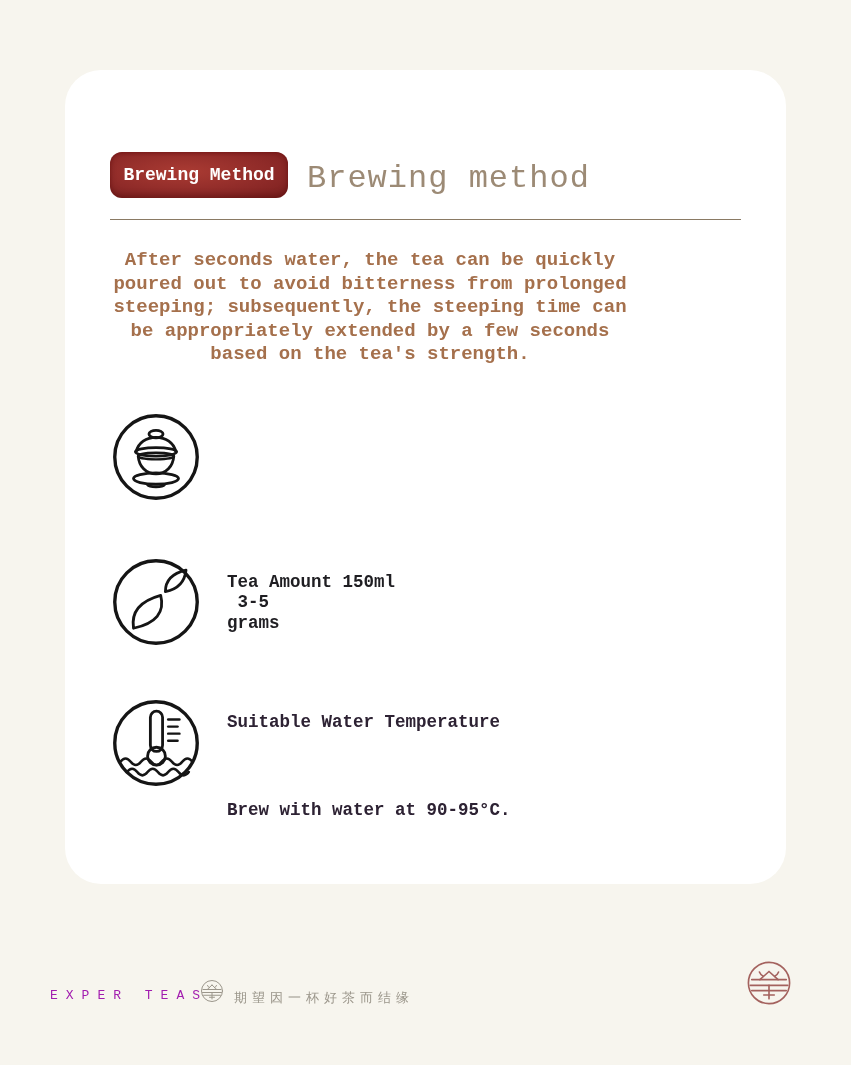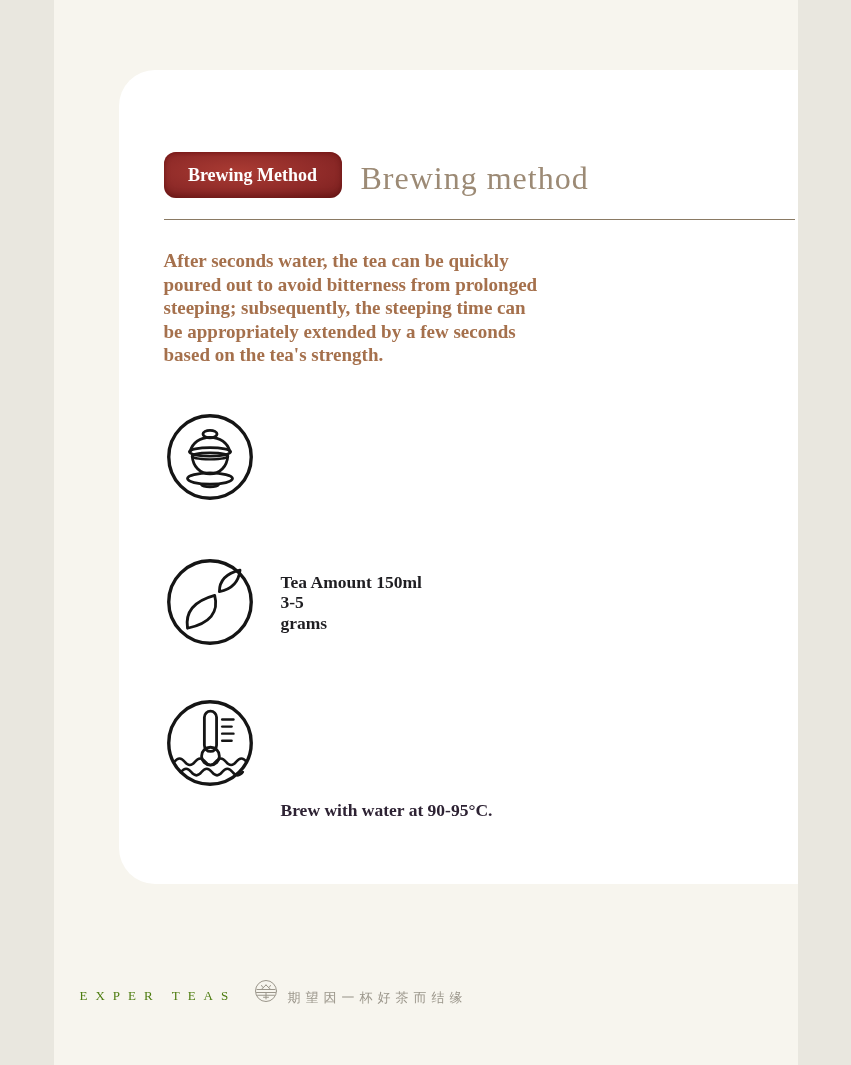--- a/index.html
+++ b/index.html
@@ -1,22 +1,23 @@
 <!DOCTYPE html>
 <html><head>
 <meta charset="utf-8">
 <style>
   html,body{margin:0;padding:0;background:#e9e7df;}
   .page{
     position:relative;
-    width:744px;height:1065px;
+    width:851px;height:1065px;
     background:#f7f5ee;
-    font-family:Liberation Serif, serif;
+    font-family:Liberation Mono, monospace;
     overflow:hidden;
     margin:0 auto;
+    text-align:center;
   }
   .card{
     position:absolute;left:65px;top:70px;width:721px;height:814px;
     background:#ffffff;border-radius:36px;
   }
   .badge{
     position:absolute;left:110px;top:152px;width:178px;height:46px;
     background:radial-gradient(ellipse at 42% 42%, #aa3b33 0%, #8e2a28 60%, #7a1f1e 100%);
     border-radius:12px;
     display:flex;align-items:center;justify-content:center;
@@ -35,22 +36,22 @@
     position:absolute;left:110px;top:249px;width:520px;
     color:#a5704c;font-weight:bold;font-size:19px;line-height:23.5px;
   }
   .row-icon{position:absolute;left:111px;width:90px;height:90px;}
   .item-text{
     position:absolute;left:227px;
     color:#1f1e22;font-weight:bold;font-size:17.5px;line-height:21px;
   }
   .item-text.temp{color:#2d2233;}
   .footer-brand{
-    position:absolute;left:26px;top:988px;
-    color:#4d7c0f;font-size:13px;letter-spacing:8px;font-weight:400;
+    position:absolute;left:50px;top:988px;
+    color:#a21caf;font-size:13px;letter-spacing:8px;font-weight:400;
   }
   .footer-logo{position:absolute;left:200px;top:979px;width:24px;height:24px;}
   .footer-tagline{
     position:absolute;left:234px;top:989px;
     color:#9b968b;font-size:13px;letter-spacing:5px;
   }
   .seal{position:absolute;left:746px;top:960px;width:46px;height:46px;}
   svg{display:block;}
 </style>
 </head>
@@ -106,20 +107,21 @@
       <rect x="42" y="14" width="13" height="43" rx="6.5" stroke-width="3"></rect>
       <circle cx="48.5" cy="62" r="9.5" stroke-width="3"></circle>
       <path d="M61,23 H73" stroke-width="2.6"></path>
       <path d="M61,30.5 H71" stroke-width="2.6"></path>
       <path d="M61,38 H73" stroke-width="2.6"></path>
       <path d="M61,45.5 H71" stroke-width="2.6"></path>
       <path d="M10,68 q5.5,-7 11,0 t11,0 t11,0 t11,0 t11,0 t11,0 t11,0" stroke-width="2.8"></path>
       <path d="M17,79 q5.5,-7 11,0 t11,0 t11,0 t11,0 t11,0 t11,0" stroke-width="2.8"></path>
     </svg>
   </div>
+  <div class="item-text temp" style="top:712px">Suitable Water Temperature</div>
   <div class="item-text temp" style="top:800px">Brew with water at 90-95°C.</div>
 
   <div class="footer-brand">EXPER TEAS</div>
   <div class="footer-logo">
     <svg width="24" height="24" viewBox="0 0 48 48" fill="none" stroke="#9b968b" stroke-width="2" stroke-linecap="round">
       <circle cx="24" cy="24" r="21"></circle>
       <path d="M15,13 q1.5,3.5 4,4.5"></path>
       <path d="M33,13 q-1.5,3.5 -4,4.5"></path>
       <path d="M24,12 L15,20.5 M24,12 L33,20.5"></path>
       <path d="M6,21 H42"></path>

